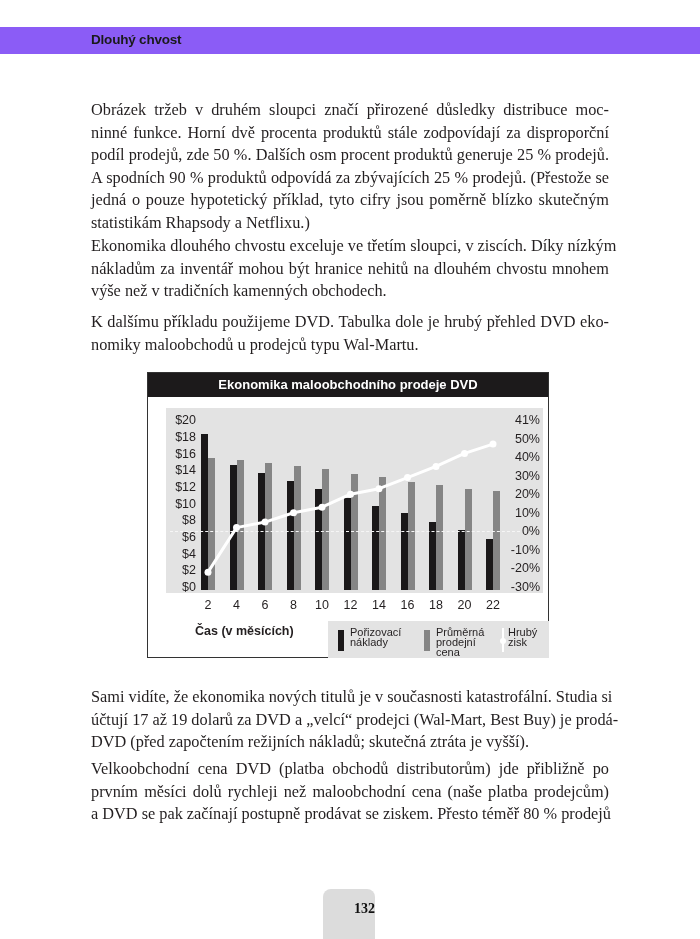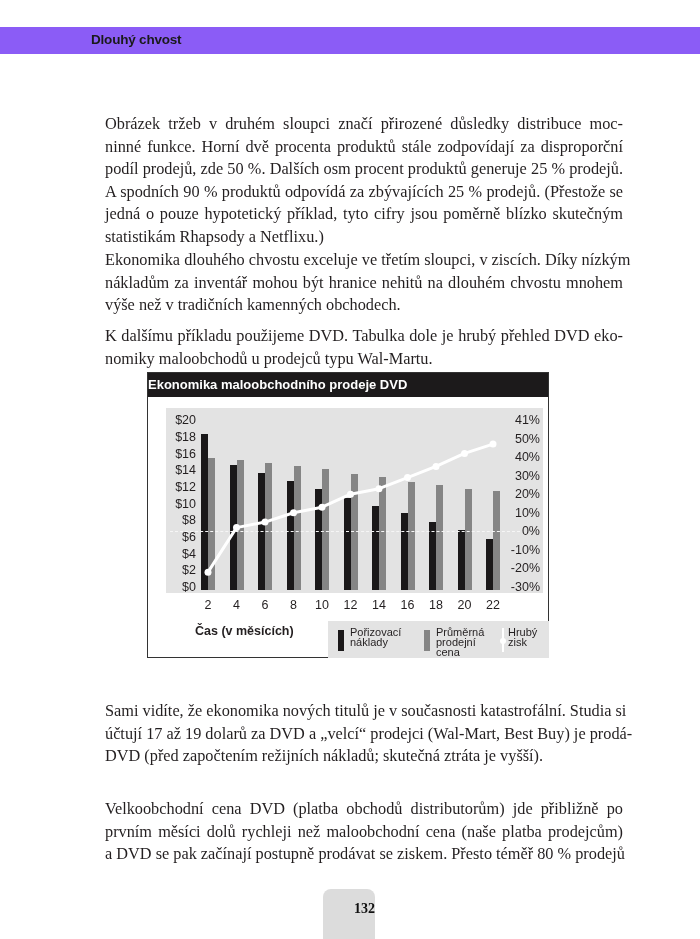--- a/index.html
+++ b/index.html
@@ -12,33 +12,33 @@
     position: absolute; left: 0; top: 27px; width: 700px; height: 27px;
     background: #8b5cf6;
   }
   .running-head-text {
     position: absolute; left: 91px; top: 5px; font-size: 13.5px;
     font-family: "Liberation Sans", "DejaVu Sans", sans-serif; font-weight: bold;
     color: #1a1a1a; letter-spacing: -0.2px;
   }
   .para {
     position: absolute; left: 91px; width: 518px; font-size: 16.3px;
-    line-height: 22.6px; text-align: justify; margin: 14px; color: #231f20;
+    line-height: 22.6px; text-align: justify; margin: 0; color: #231f20;
   }
   .para .line { display: block; text-align: justify; text-align-last: justify; white-space: nowrap; }
   .para .line.last { text-align-last: left; }
 
   
   .chart-frame {
     position: absolute; left: 147px; top: 372px; width: 402px; height: 286px;
     border: 1.5px solid #333; background: #fff; box-sizing: border-box;
   }
   .chart-title-bar {
     position: absolute; left: 0; top: 0; right: 0; height: 24px; background: #1c1a1b;
-    color: #fff; text-align: left; font-size: 13px; line-height: 24px;
+    color: #fff; text-align: center; font-size: 13px; line-height: 24px;
     font-family: "Liberation Sans", "DejaVu Sans", sans-serif; font-weight: bold;
   }
   .plot-bg {
     position: absolute; left: 166px; top: 408px; width: 377px; height: 185px;
     background: #e3e3e3;
   }
   .legend-bg {
     position: absolute; left: 328px; top: 621px; width: 221px; height: 37px;
     background: #e3e3e3;
   }
@@ -208,21 +208,21 @@
   <div>Hrubý</div>
   <div>zisk</div>
 </div>
 
 <p class="para" style="top:686px">
   <span class="line">Sami vidíte, že ekonomika nových titulů je v současnosti katastrofální. Studia si</span>
   <span class="line">účtují 17 až 19 dolarů za DVD a „velcí“ prodejci (Wal-Mart, Best Buy) je prodá-</span>
   <span class="line last">DVD (před započtením režijních nákladů; skutečná ztráta je vyšší).</span>
 </p>
 
-<p class="para" style="top:784px">
+<p class="para" style="top:758px">
   <span class="line">Velkoobchodní cena DVD (platba obchodů distributorům) jde přibližně po</span>
   <span class="line">prvním měsíci dolů rychleji než maloobchodní cena (naše platba prodejcům)</span>
   <span class="line">a DVD se pak začínají postupně prodávat se ziskem. Přesto téměř 80 % prodejů</span>
 </p>
 
 <div class="page-tab">
   <div class="page-number">132</div>
 </div>
 
 </body></html>

